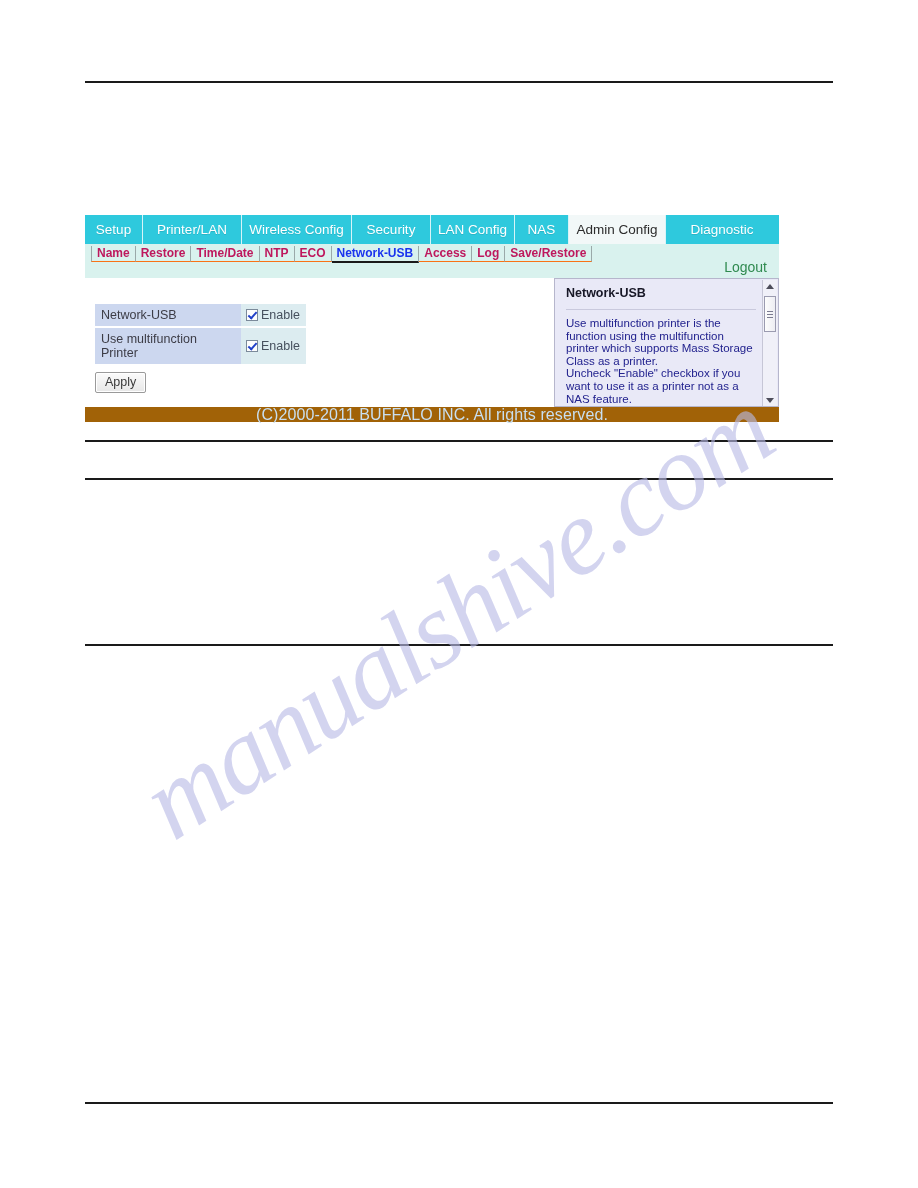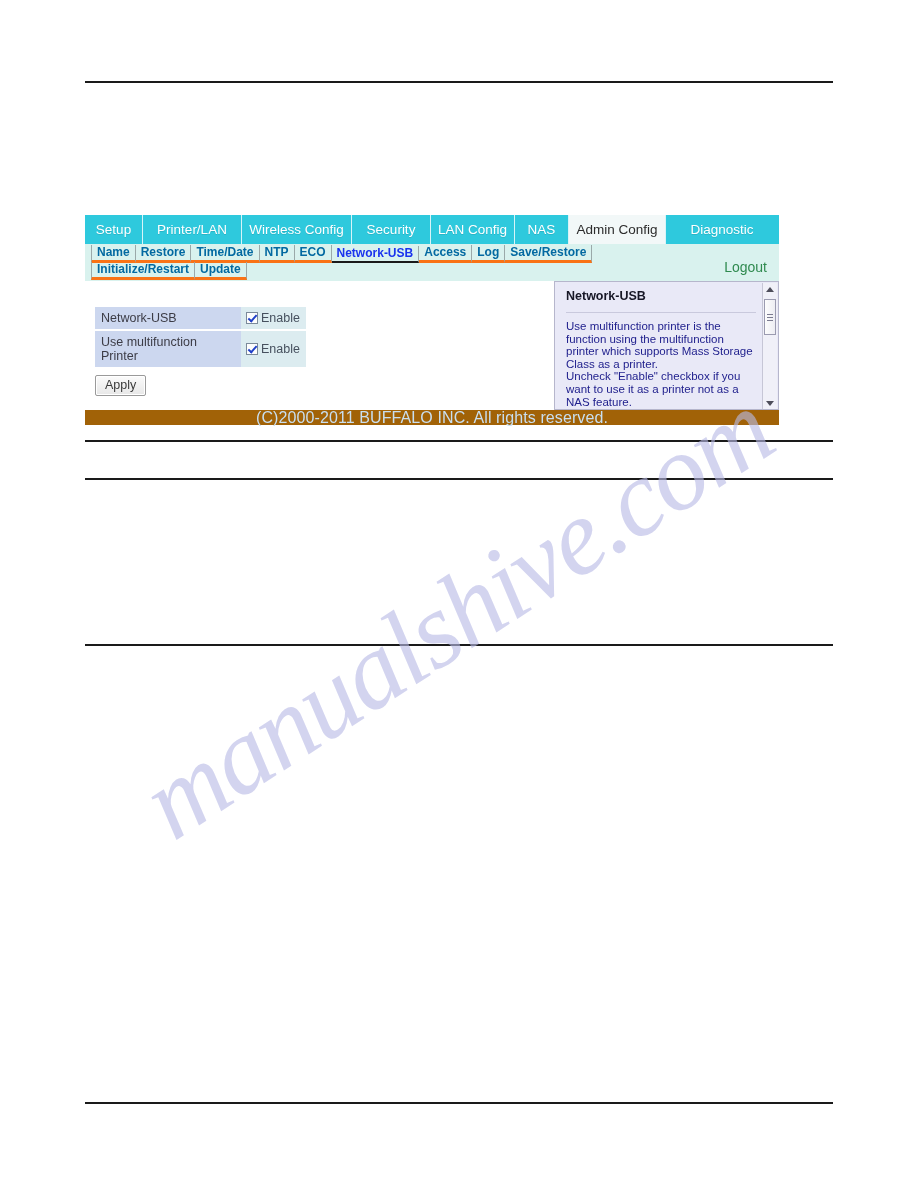--- a/index.html
+++ b/index.html
@@ -101,26 +101,26 @@
     min-height: 34px;
     box-sizing: border-box;
   }
   .sub-row {
     display: flex;
     align-items: center;
     height: 16px;
     margin-bottom: 1px;
   }
   .sub-tab {
-    color: #0369a1;
+    color: #be185d;
     font-weight: bold;
     font-size: 12px;
     padding: 0 5px;
     border-right: 1px solid #9aa9a9;
-    border-bottom: 3px solid #f97316;
+    border-bottom: 1px solid #f97316;
     white-space: nowrap;
     line-height: 15px;
     box-sizing: border-box;
   }
   .sub-tab.first { border-left: 1px solid #9aa9a9; }
   .sub-tab.active {
     color: #1a33ee;
     border-bottom: 2px solid #1a1a1a;
   }
   .logout-link {
@@ -324,24 +324,20 @@
     <div class="sub-row" id="sub-row-1">
         <div class="sub-tab first">Name</div>
         <div class="sub-tab">Restore</div>
         <div class="sub-tab">Time/Date</div>
         <div class="sub-tab">NTP</div>
         <div class="sub-tab">ECO</div>
         <div class="sub-tab active">Network-USB</div>
         <div class="sub-tab">Access</div>
         <div class="sub-tab">Log</div>
         <div class="sub-tab">Save/Restore</div>
-      </div>
-    <div class="sub-row" id="sub-row-2">
-        <div class="sub-tab first">Initialize/Restart</div>
-        <div class="sub-tab">Update</div>
       </div>
     <div class="logout-link">Logout</div>
   </div>
 
   <div class="ui-body">
 
     <div class="settings" id="settings-form">
         <div class="setting-row">
           <div class="setting-label">Network-USB</div>
           <div class="setting-value">

